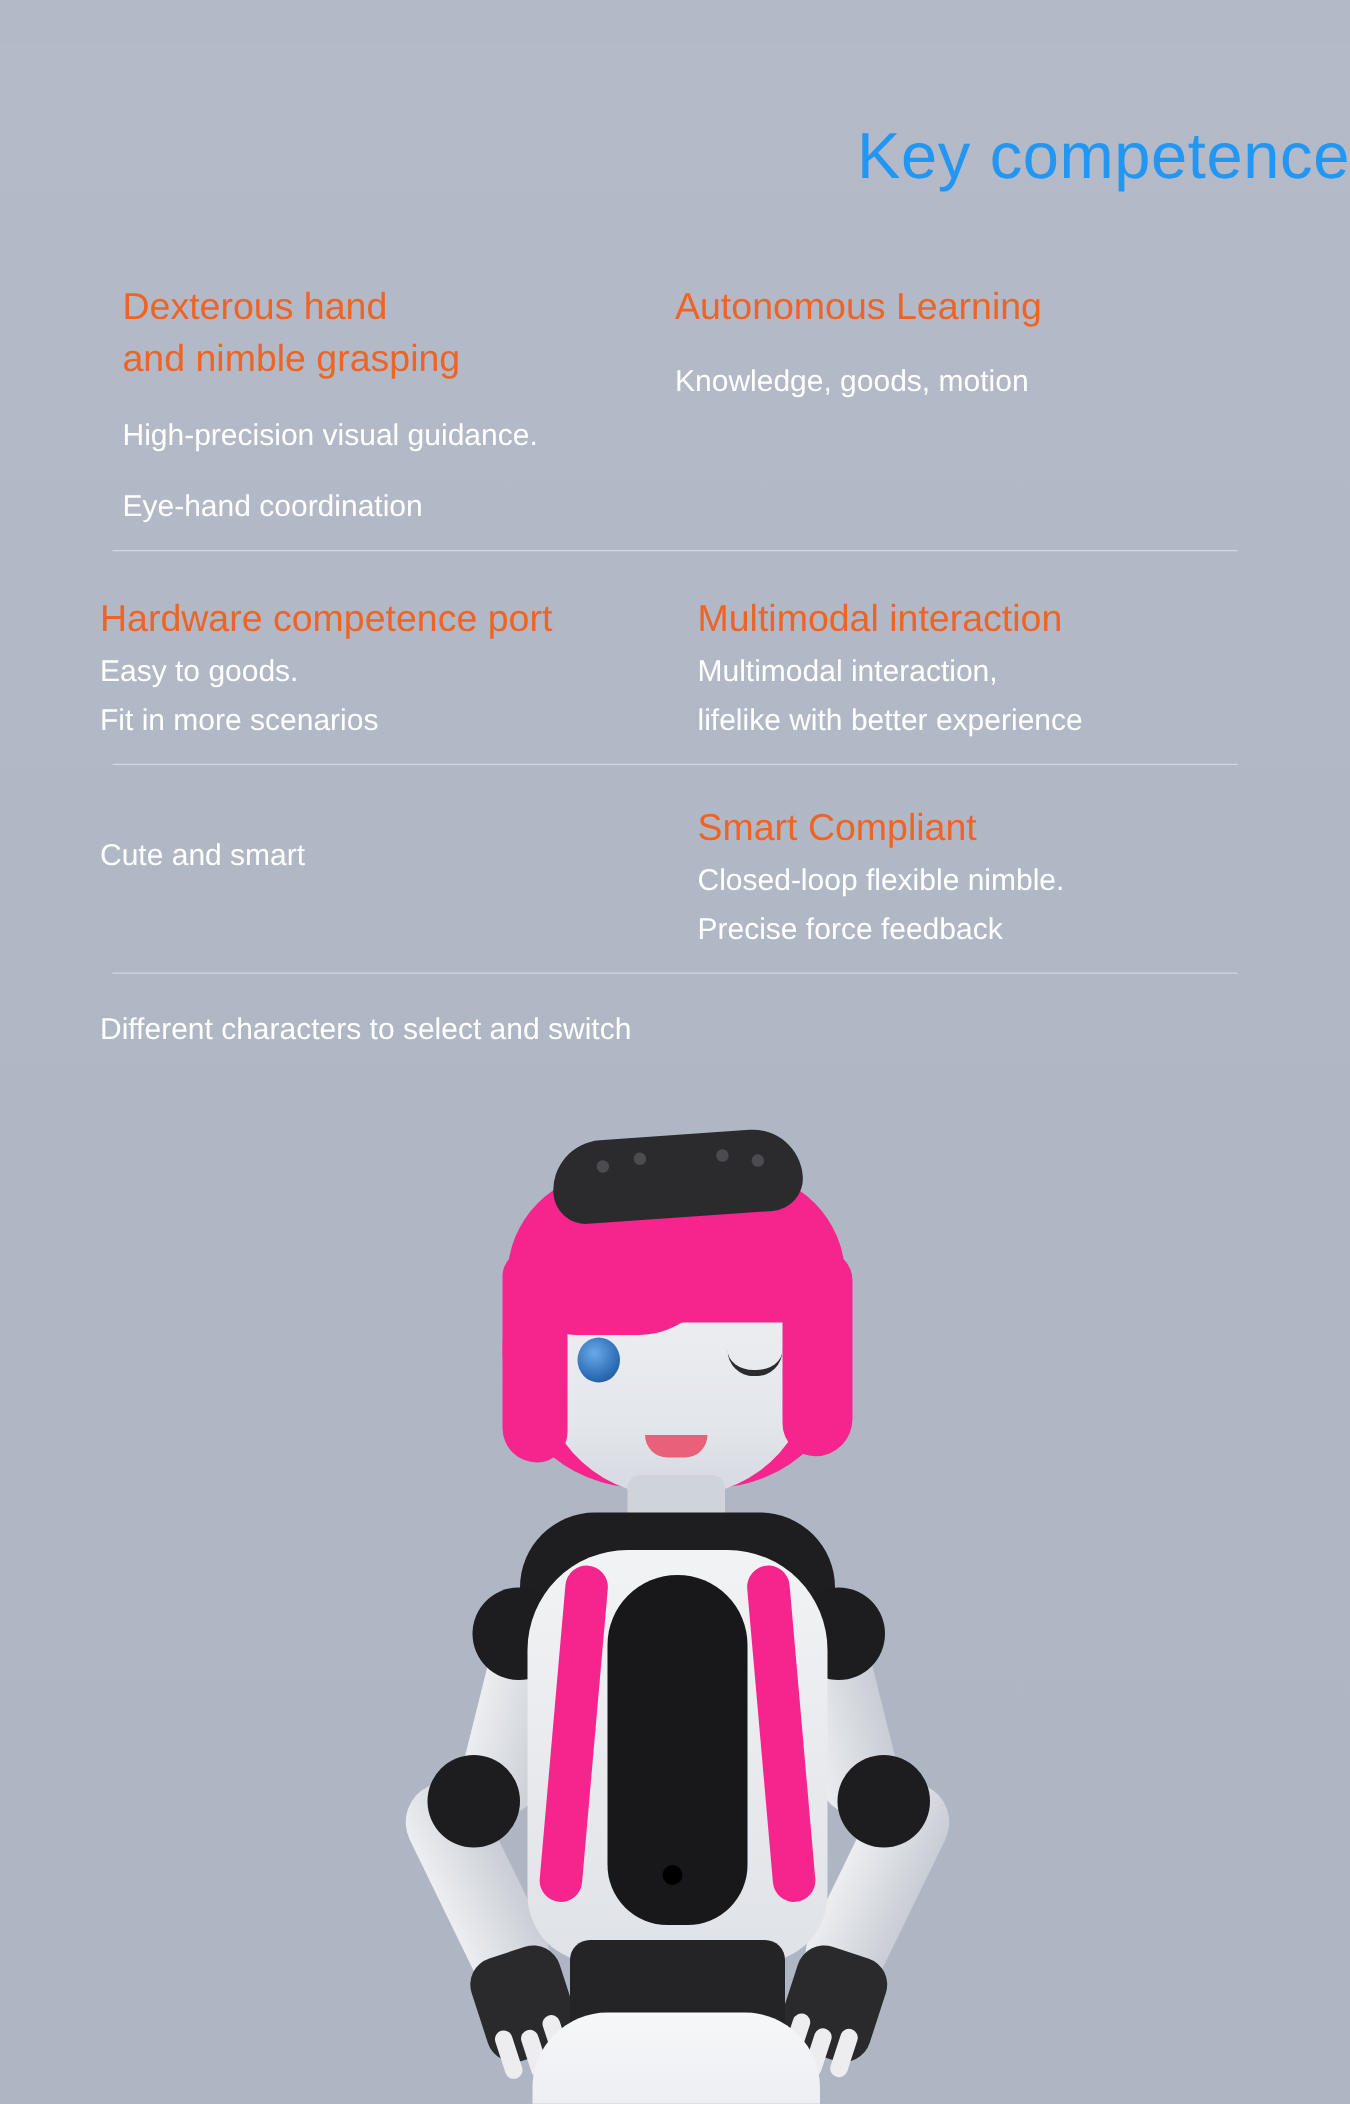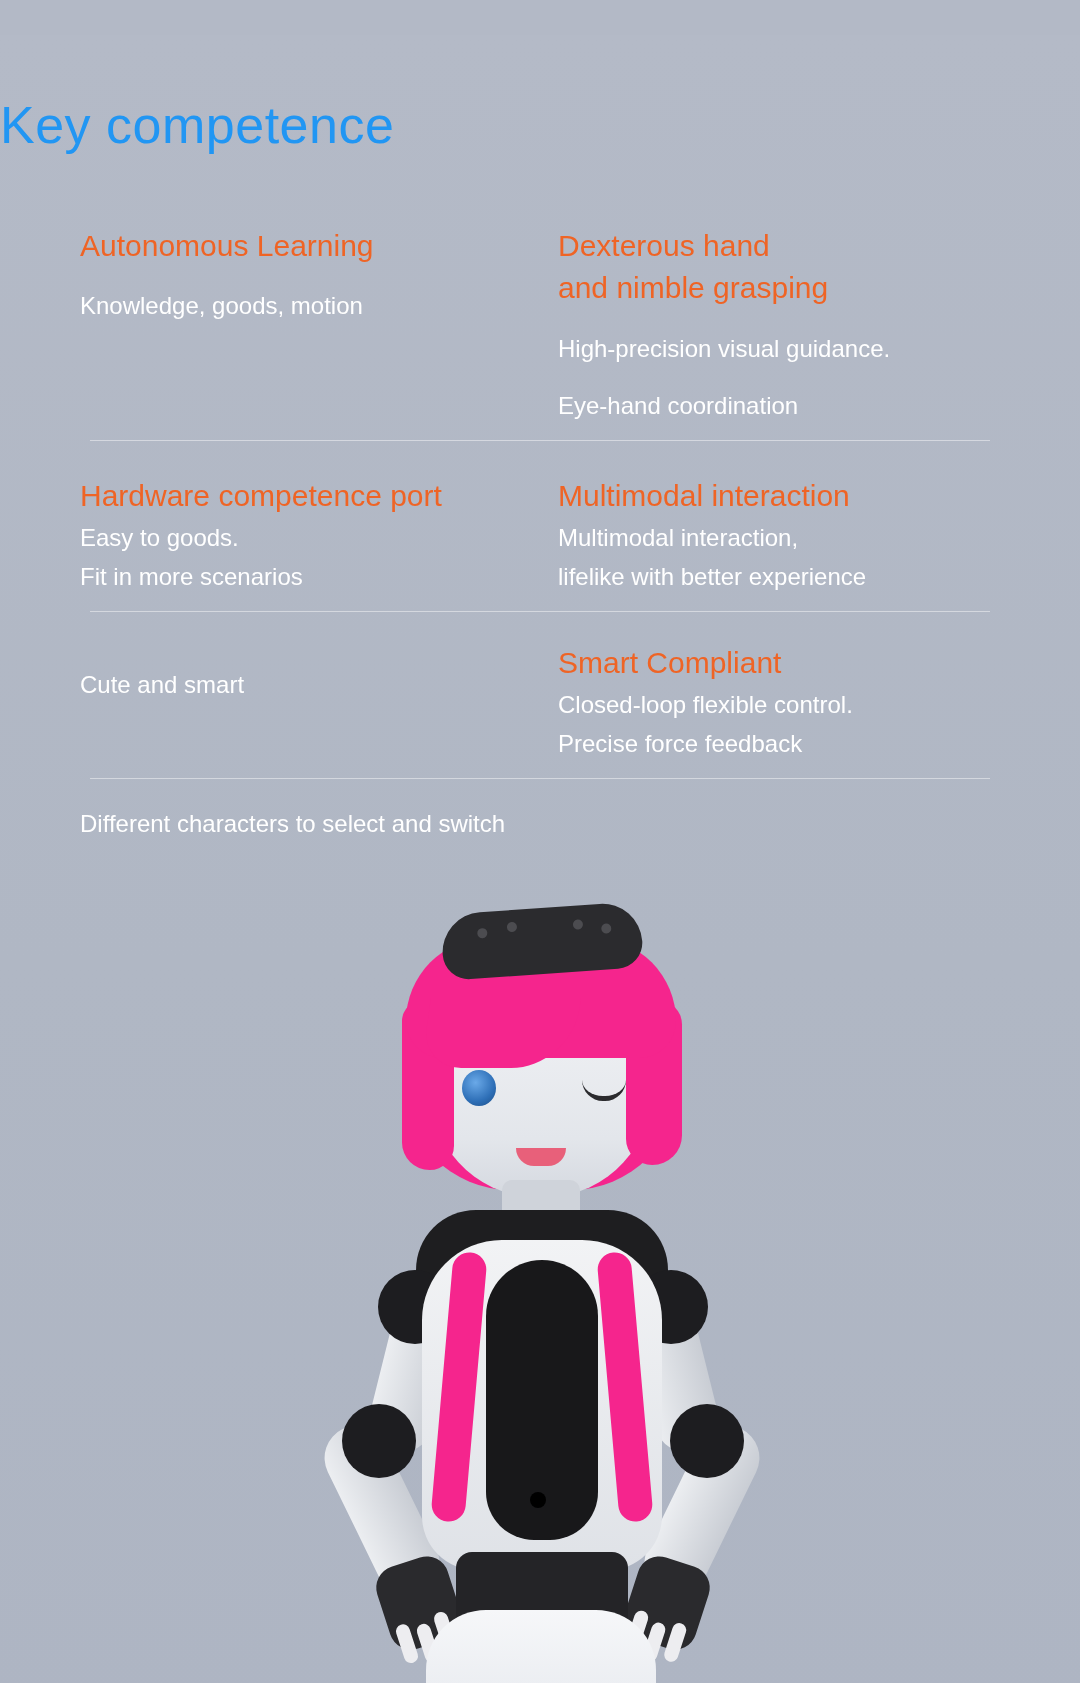--- a/index.html
+++ b/index.html
@@ -14,21 +14,21 @@
     overflow: hidden;
     position: relative;
   }
   .page {
     position: relative;
     width: 1080px;
     height: 1683px;
     background: linear-gradient(180deg, #b4bac7 0%, #b0b7c4 55%, #aeb5c3 100%);
   }
   .title {
-    text-align: left;
+    text-align: right;
     color: #2196f3;
     font-size: 52px;
     font-weight: 400;
     letter-spacing: 0.5px;
     padding-top: 62px;
     line-height: 1.1;
   }
   .grid {
     position: relative;
     margin: 0 auto;
@@ -282,30 +282,30 @@
 </head>
 <body>
 
 <div class="page">
 
   <h1 class="title">Key competence</h1>
 
   <div class="grid">
 
     <div class="row r1">
-      <div class="cell left">
-        <p class="feat-title">Autonomous Learning</p>
-        <p class="feat-desc">Knowledge, goods, motion</p>
-      </div>
       <div class="cell right">
         <p class="feat-title">Dexterous hand</p>
         <p class="feat-title">and nimble grasping</p>
         <p class="feat-desc">High-precision visual guidance.</p>
         <p class="feat-desc">Eye-hand coordination</p>
       </div>
+      <div class="cell left">
+        <p class="feat-title">Autonomous Learning</p>
+        <p class="feat-desc">Knowledge, goods, motion</p>
+      </div>
     </div>
     <div class="sep"></div>
 
     <div class="row r2">
       <div class="cell left">
         <p class="feat-title">Hardware competence port</p>
         <p class="feat-desc">Easy to goods.</p>
         <p class="feat-desc">Fit in more scenarios</p>
       </div>
       <div class="cell right">
@@ -315,21 +315,21 @@
       </div>
     </div>
     <div class="sep"></div>
 
     <div class="row r3">
       <div class="cell left">
         <p class="feat-desc">Cute and smart</p>
       </div>
       <div class="cell right">
         <p class="feat-title">Smart Compliant</p>
-        <p class="feat-desc">Closed-loop flexible control.</p>
+        <p class="feat-desc">Closed-loop flexible nimble.</p>
         <p class="feat-desc">Precise force feedback</p>
       </div>
     </div>
     <div class="sep"></div>
 
     <div class="row r4">
       <div class="cell full">
         <p class="feat-desc">Different characters to select and switch</p>
       </div>
     </div>

